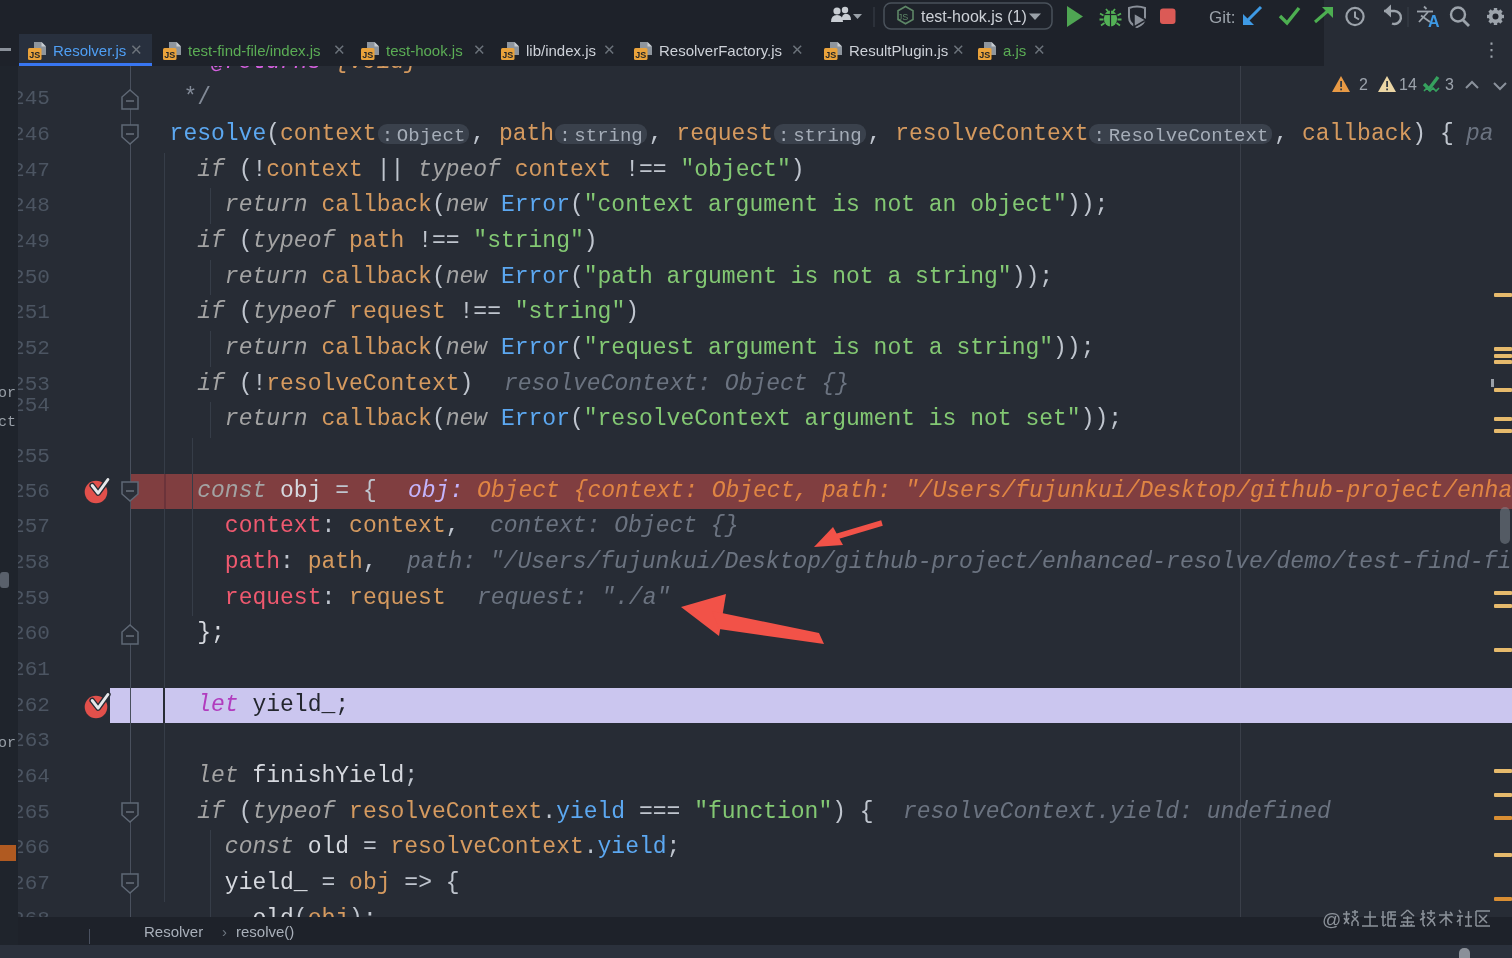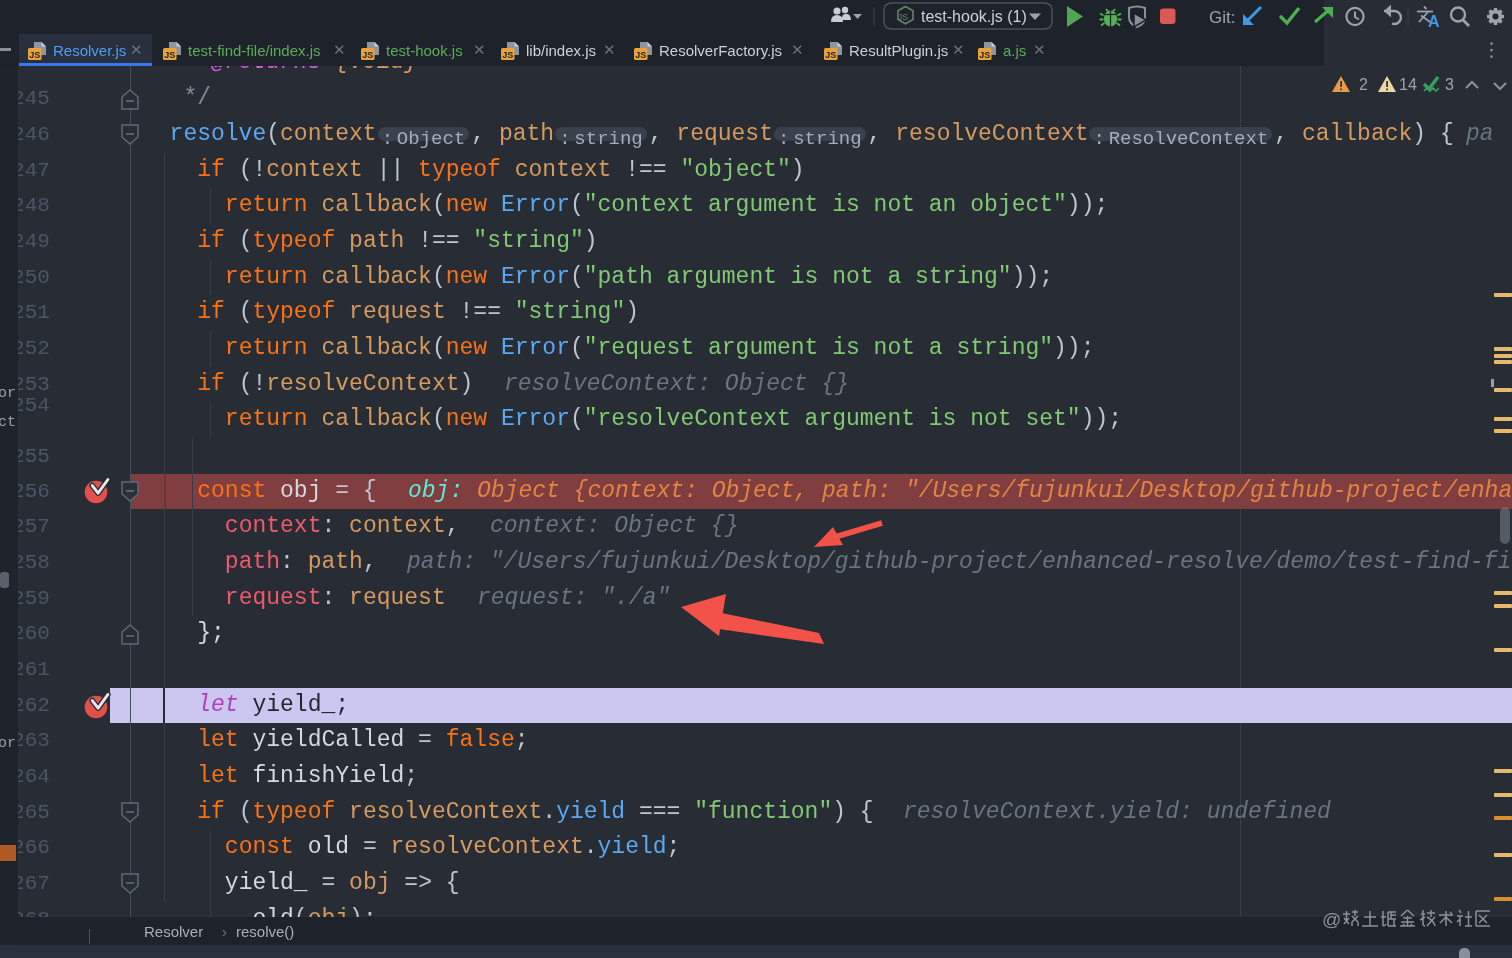--- a/index.html
+++ b/index.html
@@ -1,33 +1,33 @@
 <!DOCTYPE html>
 <html><head><meta charset="utf-8"><style>
 * {margin:0;padding:0;box-sizing:border-box}
 html,body {width:1512px;height:958px;background:#272C35;overflow:hidden;position:relative}
 #editor {position:absolute;left:0;top:66px;width:1512px;height:851px;overflow:hidden;background:#272C35}
 .L {position:absolute;left:142px;white-space:pre;font:23px/35.68px "Liberation Mono",monospace;color:#D6D9DF}
 .L i {font-style:normal}
-i.k {color:#f97316;}
+i.k {color:#a3a3a3;font-style:italic}
 i.ki {color:#D560DF;font-style:italic}
 i.oi {color:#D59A5F;font-style:italic}
 i.kd {color:#B13CBE;font-style:italic}
 i.d {color:#23262E}
 i.f {color:#5CA8F1}
 i.r {color:#EF596F}
 i.o {color:#D59A5F}
 i.s {color:#83C873}
 i.p {color:#BFC5CE}
 i.w {color:#D6D9DF}
 i.cm {color:#828A97}
 i.h {color:#6B7380;font-style:italic}
-i.h256a {color:#5eead4;font-style:italic}
+i.h256a {color:#c4b5fd;font-style:italic}
 i.h256b {color:#E08543;font-style:italic}
-b.pill {display:inline-block;font-weight:normal;font-family:"Liberation Mono",monospace;font-size:19px;line-height:25px;height:14px;padding:0 4px;margin:0 2px 0 1px;border-radius:9px;background:#3A414C;color:#A5ADB8;vertical-align:middle}
+b.pill {display:inline-block;font-weight:normal;font-family:"Liberation Mono",monospace;font-size:19px;line-height:25px;height:20px;padding:0 4px;margin:0 2px 0 1px;border-radius:9px;background:#3A414C;color:#A5ADB8;vertical-align:middle}
 .N {position:absolute;left:0;width:62px;text-align:center;font:21px/35.68px "Liberation Mono",monospace;color:#4C5562}
 .fm,.bp {position:absolute}
 .dash {position:absolute;left:1494px;width:18px;height:4px;border-radius:1px}
 .tt {position:absolute;top:6.5px;font:15px/20px "Liberation Sans",sans-serif}
 .tt.tb {color:#4F9FF5} .tt.tg {color:#5BAD55} .tt.tw {color:#CDD1D8}
 .tx {position:absolute;top:5.5px;font:15px/20px "Liberation Sans",sans-serif;color:#6C737B}
 .gl {position:absolute;width:1px;background:#363D48}
 </style></head><body>
 
 <div id="editor">
@@ -82,21 +82,20 @@
 <div class="L" style="top:229.24px">    <i class="k">if</i> <i class="p">(</i><i class="k">typeof</i> <i class="o">request</i> <i class="p">!==</i> <i class="s">"string"</i><i class="p">)</i></div>
 <div class="L" style="top:264.92px">      <i class="k">return</i> <i class="o">callback</i><i class="p">(</i><i class="k">new</i> <i class="f">Error</i><i class="p">(</i><i class="s">"request argument is not a string"</i><i class="p">));</i></div>
 <div class="L" style="top:300.60px">    <i class="k">if</i> <i class="p">(!</i><i class="o">resolveContext</i><i class="p">)</i></div>
 <div class="L" style="top:407.64px">    <i class="k">const</i> <i class="w">obj</i> <i class="p">=</i> <i class="p">{</i></div>
 <div class="L" style="top:336.28px">      <i class="k">return</i> <i class="o">callback</i><i class="p">(</i><i class="k">new</i> <i class="f">Error</i><i class="p">(</i><i class="s">"resolveContext argument is not set"</i><i class="p">));</i></div>
 <div class="L" style="top:443.32px">      <i class="r">context</i><i class="p">:</i> <i class="o">context</i><i class="p">,</i></div>
 <div class="L" style="top:479.00px">      <i class="r">path</i><i class="p">:</i> <i class="o">path</i><i class="p">,</i></div>
 <div class="L" style="top:514.68px">      <i class="r">request</i><i class="p">:</i> <i class="o">request</i></div>
 <div class="L" style="top:550.36px">    <i class="w">};</i></div>
 <div class="L" style="top:621.72px">    <i class="kd">let</i> <i class="d">yield_;</i></div>
-<div class="L" style="top:657.40px">    <i class="k">let</i> <i class="w">yieldCalled</i> <i class="p">=</i> <i class="k">false</i><i class="p">;</i></div>
 <div class="L" style="top:693.08px">    <i class="k">let</i> <i class="w">finishYield</i><i class="p">;</i></div>
 <div class="L" style="top:728.76px">    <i class="k">if</i> <i class="p">(</i><i class="k">typeof</i> <i class="o">resolveContext</i><i class="p">.</i><i class="f">yield</i> <i class="p">===</i> <i class="s">"function"</i><i class="p">) {</i></div>
 <div class="L" style="top:764.44px">      <i class="k">const</i> <i class="w">old</i> <i class="p">=</i> <i class="o">resolveContext</i><i class="p">.</i><i class="f">yield</i><i class="p">;</i></div>
 <div class="L" style="top:800.12px">      <i class="w">yield_</i> <i class="p">=</i> <i class="o">obj</i> <i class="p">=&gt; {</i></div>
 <div class="L" style="top:835.80px">        <i class="w">old</i><i class="p">(</i><i class="o">obj</i><i class="p">);</i></div>
 <div class="L" style="top:300.60px;left:504px"><i class="h">resolveContext: Object {}</i></div>
 <div class="L" style="top:407.64px;left:408px"><i class="h256a">obj: </i><i class="h256b">Object {context: Object, path: "/Users/fujunkui/Desktop/github-project/enhanc</i></div>
 <div class="L" style="top:443.32px;left:490px"><i class="h">context: Object {}</i></div>
 <div class="L" style="top:479.00px;left:407px"><i class="h">path: "/Users/fujunkui/Desktop/github-project/enhanced-resolve/demo/test-find-file/</i></div>
 <div class="L" style="top:514.68px;left:477px"><i class="h">request: "./a"</i></div>

